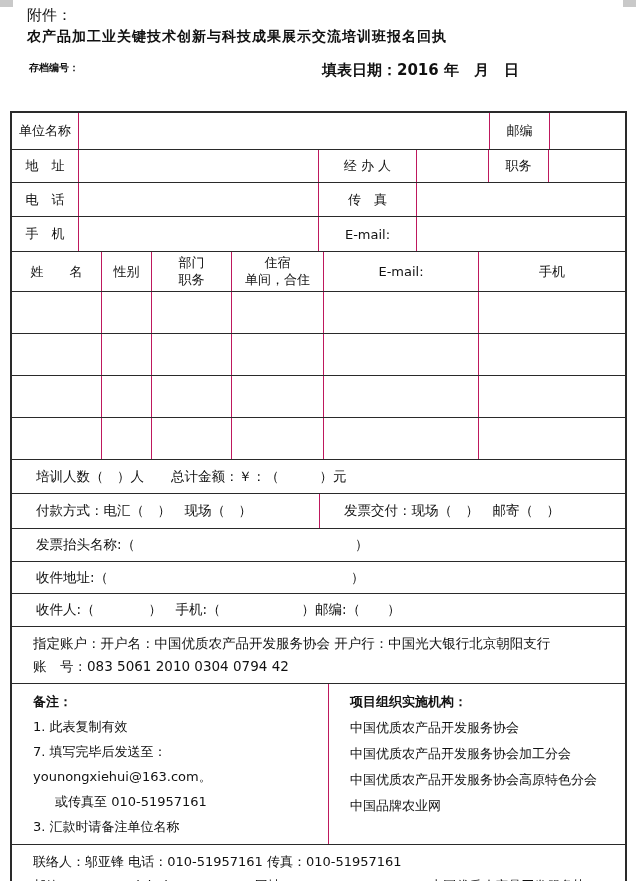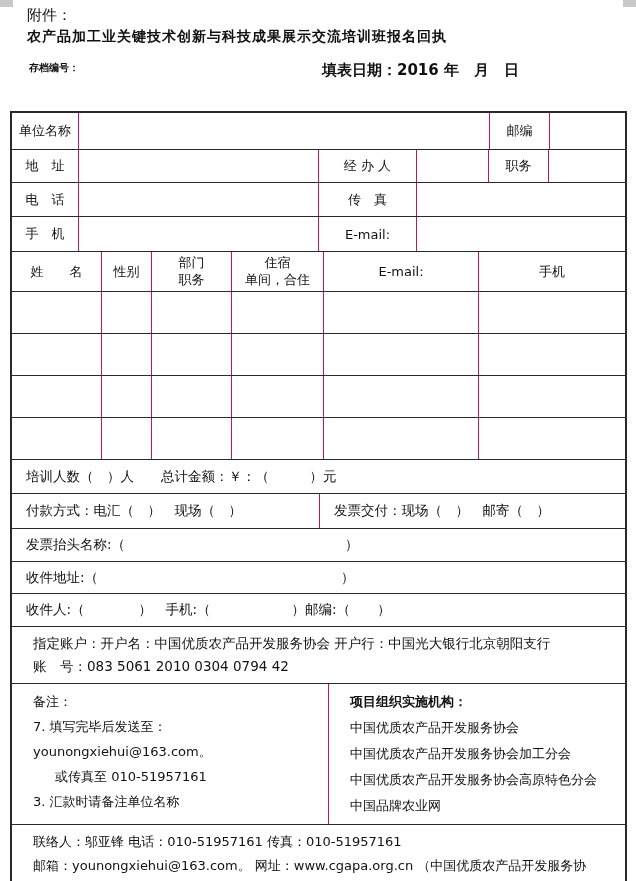--- a/index.html
+++ b/index.html
@@ -23,41 +23,41 @@
   .form-table{position:absolute;left:10px;top:111px;width:617px;border:2px solid #2a2a2a;box-sizing:border-box;}
   .row{display:flex;border-bottom:1px solid #2a2a2a;box-sizing:border-box;}
   .row:last-child{border-bottom:none;}
   .cell{
     border-right:1px solid #be185d;
     display:flex;align-items:center;justify-content:center;
     text-align:center;font-size:13px;box-sizing:border-box;
     min-width:0;
   }
   .cell:last-child{border-right:none;}
-  .cell.left{justify-content:flex-start;text-align:left;padding:0 14px;}
+  .cell.left{justify-content:flex-start;text-align:left;padding:0 24px;}
   .cell.col{flex-direction:column;line-height:1.3;}
   .cell.block{display:block;text-align:left;padding:5px 21px;}
   .fill{flex:1;}
 
   .w67{width:67px}.w411{width:411px}.w60{width:60px}.w240{width:240px}
   .w98{width:98px}.w72{width:72px}
   .w90{width:90px}.w50{width:50px}.w80{width:80px}.w92{width:92px}.w155{width:155px}
   .w308{width:308px}.w317{width:317px}
 
   .h37{height:37px}.h33{height:33px}.h34{height:34px}.h35{height:35px}
   .h40{height:40px}.h42{height:42px}.h32{height:32px}
   .h47{min-height:47px}.h130{min-height:130px}.h72{min-height:72px}
 
   .crow{font-size:13.5px;}
   .paren-gap-invoice{display:inline-block;width:220px;}
   .paren-gap-address{display:inline-block;width:243px;}
 
   .acct{line-height:23px;font-size:13.5px;}
   .notes{line-height:25px;font-size:13px;}
-  .notes .nt{font-weight:normal;}
+  .notes .nt{font-weight:bold;}
   .notes .indent{padding-left:22px;}
   .orgs{line-height:26px;font-size:13px;}
   .orgs .ot{font-weight:bold;}
   .footer{line-height:24px;font-size:13px;padding-top:6px;}
 </style>
 </head>
 <body>
 
 <div class="page">
   <div class="corner tl"></div>
@@ -180,20 +180,21 @@
     <div class="row">
       <div class="cell fill block h47 acct">
         <div>指定账户：开户名：中国优质农产品开发服务协会 开户行：中国光大银行北京朝阳支行</div>
         <div>账　号：083 5061 2010 0304 0794 42</div>
       </div>
     </div>
 
     <div class="row">
       <div class="cell w317 block h130 notes">
         <div class="nt">备注：</div>
+        <div>1. 此表复制有效</div>
         <div>7. 填写完毕后发送至：younongxiehui@163.com。</div>
         <div class="indent">或传真至 010-51957161</div>
         <div>3. 汇款时请备注单位名称</div>
       </div>
       <div class="cell fill block h130 orgs">
         <div class="ot">项目组织实施机构：</div>
         <div>中国优质农产品开发服务协会</div>
         <div>中国优质农产品开发服务协会加工分会</div>
         <div>中国优质农产品开发服务协会高原特色分会</div>
         <div>中国品牌农业网</div>

